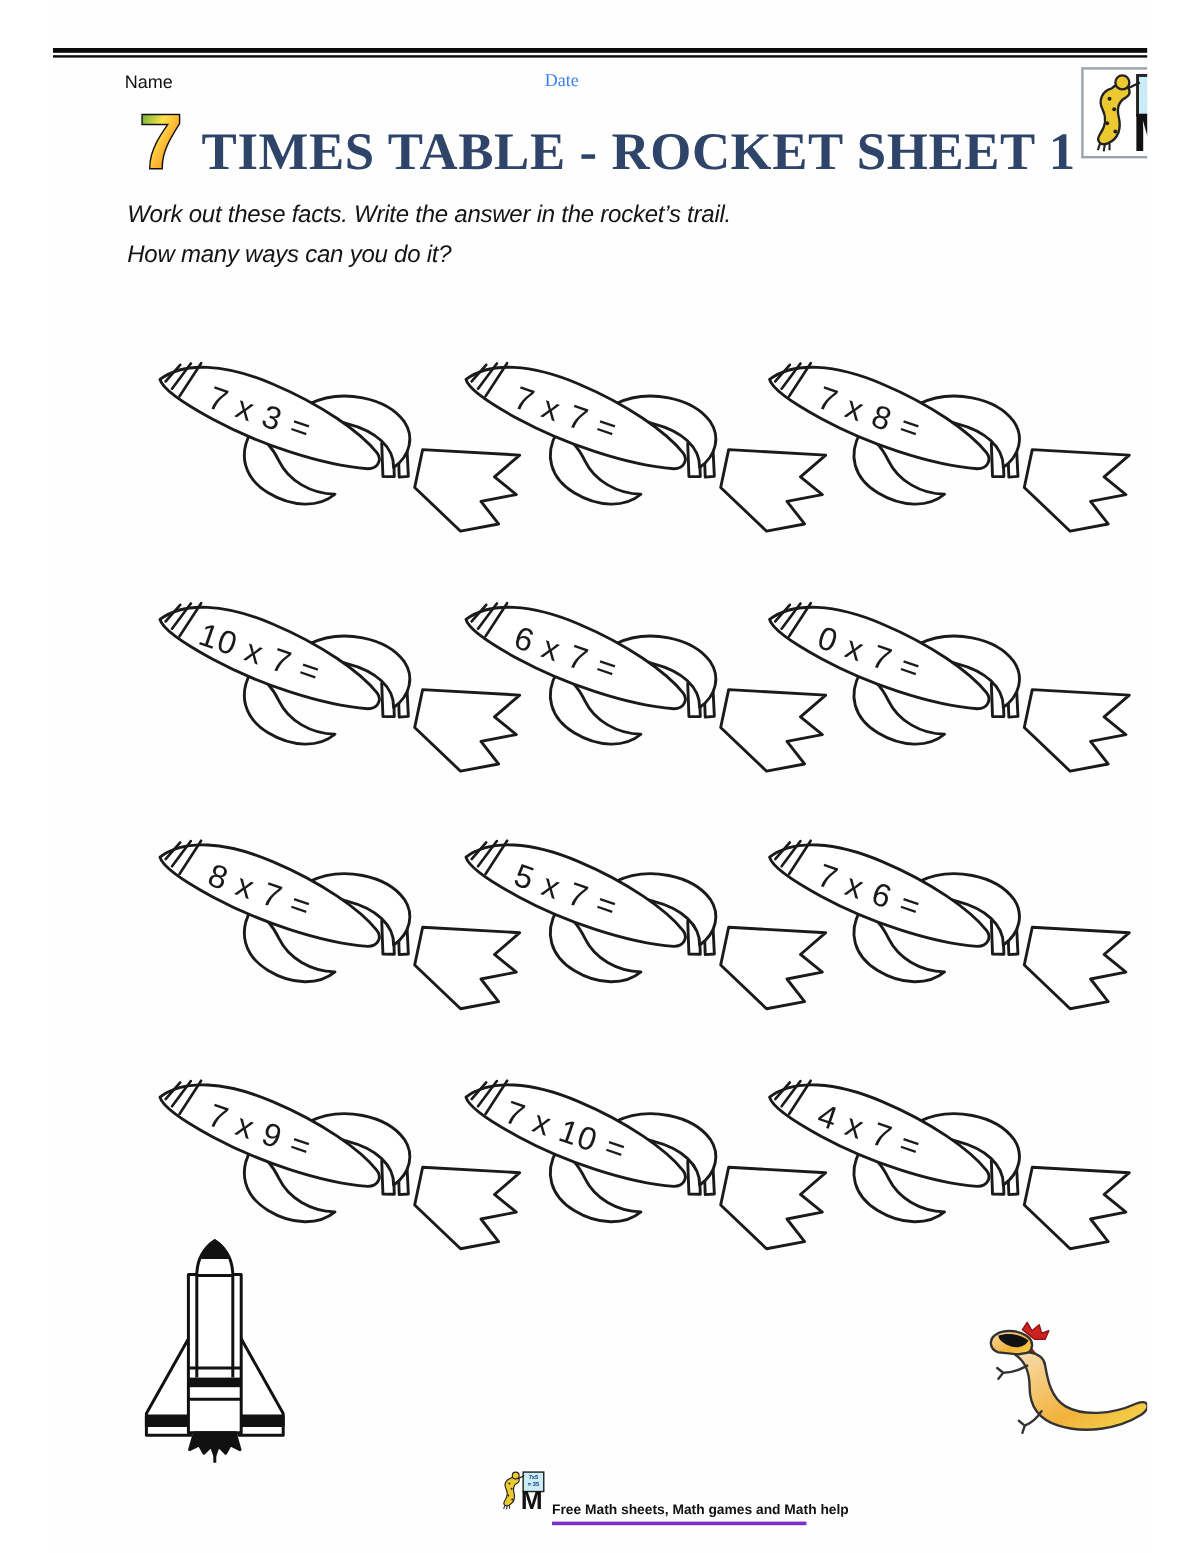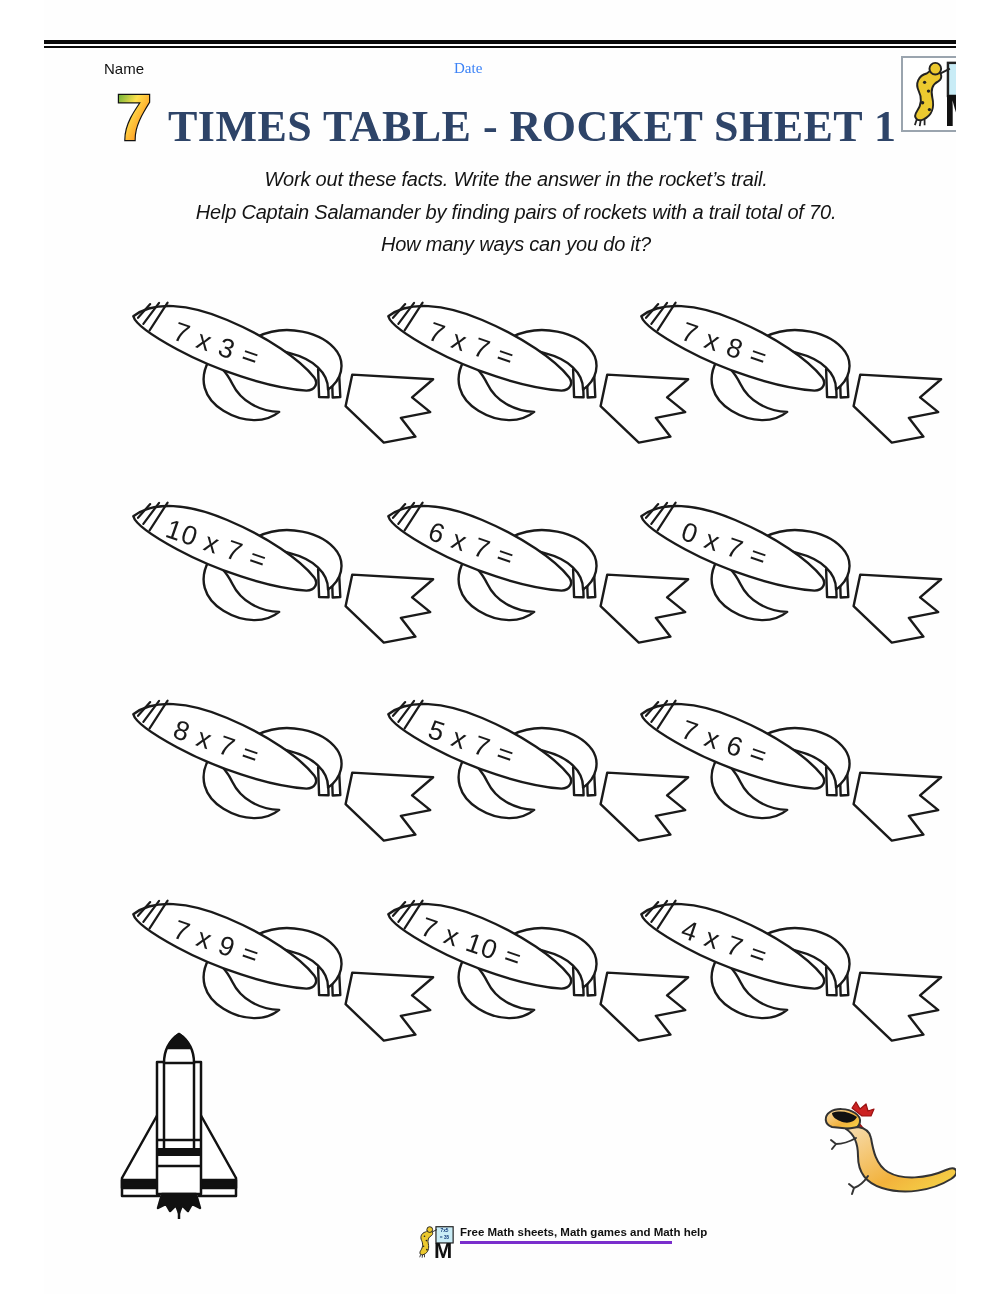--- a/index.html
+++ b/index.html
@@ -21,41 +21,41 @@
   }
   .corner-logo svg { position:absolute; left:0; top:0; }
 
   .title-seven { position:absolute; left:58px; top:82px; }
   .page-title {
     position:absolute; left:124px; top:101px;
     font-family:Liberation Serif, serif; font-size:44px; color:#2e4468;
     letter-spacing:0.5px; white-space:nowrap;
   }
 
-  .instructions { position:absolute; left:62px; top:163px; width:820px;text-align:center; }
+  .instructions { position:absolute; left:62px; top:163px; width:820px; }
   .instr-line {
     font-style:italic; font-size:20px; color:#141414; line-height:32.5px;
     letter-spacing:-0.2px;
   }
 
   .rocket { position:absolute; width:322px; height:200px; }
   .rocket svg { overflow:visible; }
   .rocket-label-text {
     font-family:"Liberation Sans", sans-serif; font-size:27px; fill:#1a1a1a;
     letter-spacing:1px;
   }
 
   .shuttle { position:absolute; left:70px; top:1030px; }
   .captain { position:absolute; left:772px; top:1100px; }
 
   .footer { position:absolute; left:370px; top:1224px; width:300px; }
   .footer-row1 { display:flex; align-items:flex-start; }
   .footer-icon { flex:0 0 auto; }
   .footer-col { margin-left:4px; padding-top:2px; }
-  .footer-tagline { font-size:11.5px; font-weight:bold; color:#111; white-space:nowrap; }
+  .footer-tagline { font-size:11.5px; font-weight:bold; color:#111; white-space:nowrap;margin-top:27px; }
   .footer-rule { width:212px; height:3px; background:#7a2ecc; margin-top:3px; }
   .footer-site { margin-top:-13px; padding-left:16px; white-space:nowrap; color:#222; }
   .site-m { font-size:30px; font-weight:900; letter-spacing:0; color:#111; }
   .site-rest {
     font-size:19px; font-weight:800; letter-spacing:0.5px; color:#fff;
     -webkit-text-stroke:1.3px #111; text-shadow:0 0 1px #111;
   }
   .hidden-defs { position:absolute; width:0; height:0; }
 </style>
 </head>
@@ -122,21 +122,20 @@
     </svg>
   </div>
 
   <svg class="title-seven" width="64" height="70" viewBox="0 0 64 70">
     <text x="32" y="58" text-anchor="middle" font-size="64" font-weight="bold" font-family="Liberation Sans, sans-serif" fill="url(#grad7)" stroke="#111" stroke-width="2.4" paint-order="stroke">7</text>
   </svg>
   <h1 class="page-title">TIMES TABLE - ROCKET SHEET 1</h1>
 
   <div class="instructions">
     <div class="instr-line">Work out these facts. Write the answer in the rocket’s trail.</div>
-    <div class="instr-line">Help Captain Salamander by finding pairs of rockets with a trail total of 70.</div>
     <div class="instr-line">How many ways can you do it?</div>
   </div>
 
   <div>
 
     <div class="rocket" style="left:78px; top:272px">
       <svg width="322" height="200" viewBox="0 0 322 200">
           <g transform="rotate(19 15 55)">
         <use href="#rocket-art"></use>
         <text class="rocket-label-text" x="96" y="55" text-anchor="middle">7 x 3 =</text>

